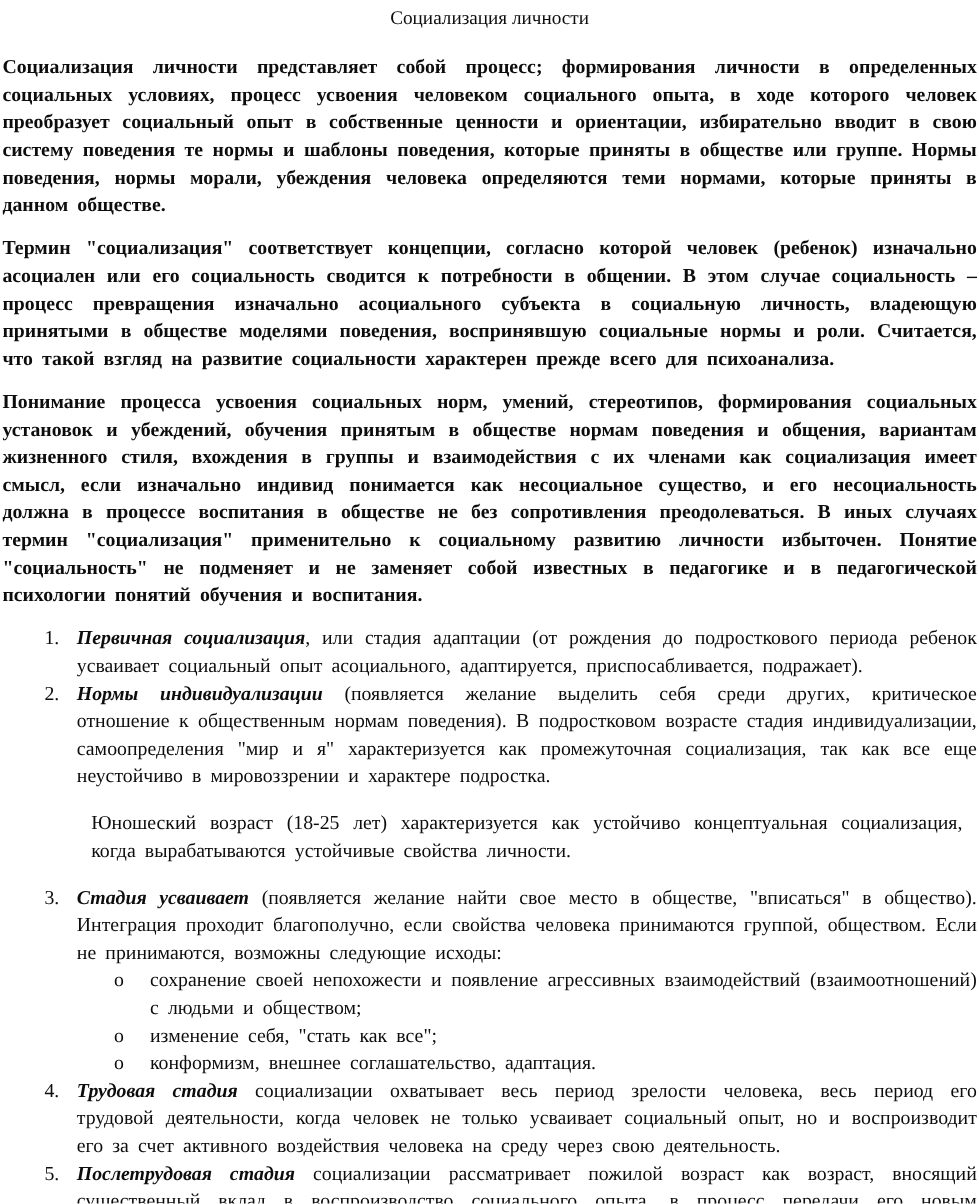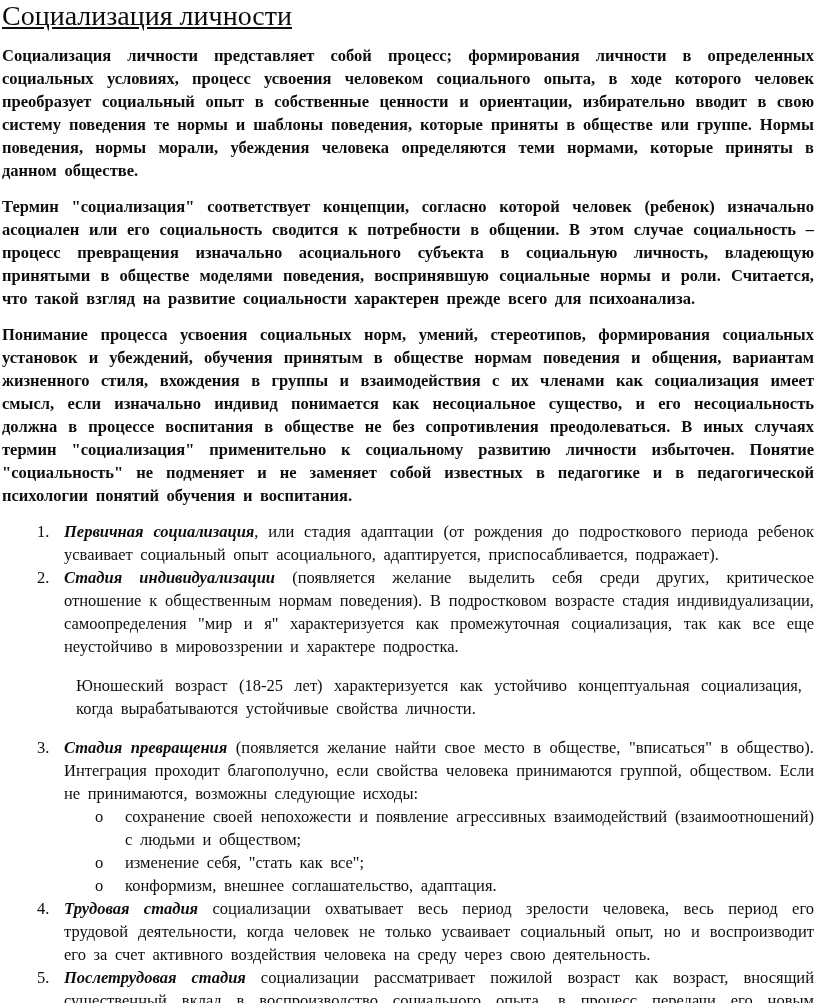--- a/index.html
+++ b/index.html
@@ -11,26 +11,25 @@
     width: 816px;
     height: 1003px;
     overflow: hidden;
     color: #0d0d0d;
     font-family: "Liberation Serif", "DejaVu Serif", serif;
   }
   .doc {
     padding: 4px 2px 0 2px;
   }
   .doc-title {
-    font-size: 28px;
+    font-size: 16px;
     line-height: 24px;
     font-weight: normal;
-    text-align: left;
+    text-align: center;
     margin: 0 0 16px 0;
-    text-decoration: underline;
   }
   .para {
     font-size: 16.5px;
     line-height: 23px;
     text-align: justify;
     word-spacing: 3.5px;
     margin: 0 0 13px 0;
     font-weight: bold;
   }
   .stages {
@@ -101,29 +100,29 @@
   <ol class="stages">
 
     <li class="stage">
       <span class="stage-num">1.</span>
       <div class="stage-body"><span class="stage-term">Первичная социализация</span><span>, или стадия адаптации (от рождения до подросткового периода ребенок усваивает социальный опыт асоциального, адаптируется, приспосабливается, подражает).</span></div>
     </li>
 
     <li class="stage">
       <span class="stage-num">2.</span>
       <div class="stage-body">
-        <p class="stage-p"><span class="stage-term">Стадия индивидуализации</span><span> (появляется желание выделить себя среди других, критическое отношение к общественным нормам поведения). В подростковом возрасте стадия индивидуализации, самоопределения "мир и я" характеризуется как промежуточная социализация, так как все еще неустойчиво в мировоззрении и характере подростка.</span></p>
+        <p class="stage-p"><span class="stage-term">Нормы индивидуализации</span><span> (появляется желание выделить себя среди других, критическое отношение к общественным нормам поведения). В подростковом возрасте стадия индивидуализации, самоопределения "мир и я" характеризуется как промежуточная социализация, так как все еще неустойчиво в мировоззрении и характере подростка.</span></p>
         <p class="note">Юношеский возраст (18-25 лет) характеризуется как устойчиво концептуальная социализация, когда вырабатываются устойчивые свойства личности.</p>
       </div>
     </li>
 
     <li class="stage">
       <span class="stage-num">3.</span>
       <div class="stage-body">
-        <p class="stage-p"><span class="stage-term">Стадия превращения</span><span> (появляется желание найти свое место в обществе, "вписаться" в общество). Интеграция проходит благополучно, если свойства человека принимаются группой, обществом. Если не принимаются, возможны следующие исходы:</span></p>
+        <p class="stage-p"><span class="stage-term">Стадия усваивает</span><span> (появляется желание найти свое место в обществе, "вписаться" в общество). Интеграция проходит благополучно, если свойства человека принимаются группой, обществом. Если не принимаются, возможны следующие исходы:</span></p>
         <ul class="outcomes">
           <li class="outcome">
             <span class="outcome-marker">o</span>
             <div class="outcome-text">сохранение своей непохожести и появление агрессивных взаимодействий (взаимоотношений) с людьми и обществом;</div>
           </li>
           <li class="outcome">
             <span class="outcome-marker">o</span>
             <div class="outcome-text">изменение себя, "стать как все";</div>
           </li>
           <li class="outcome">

